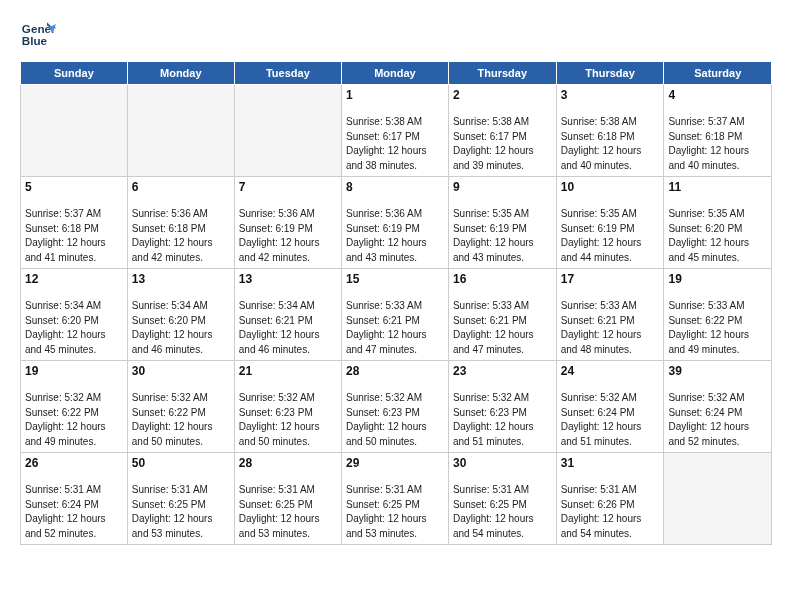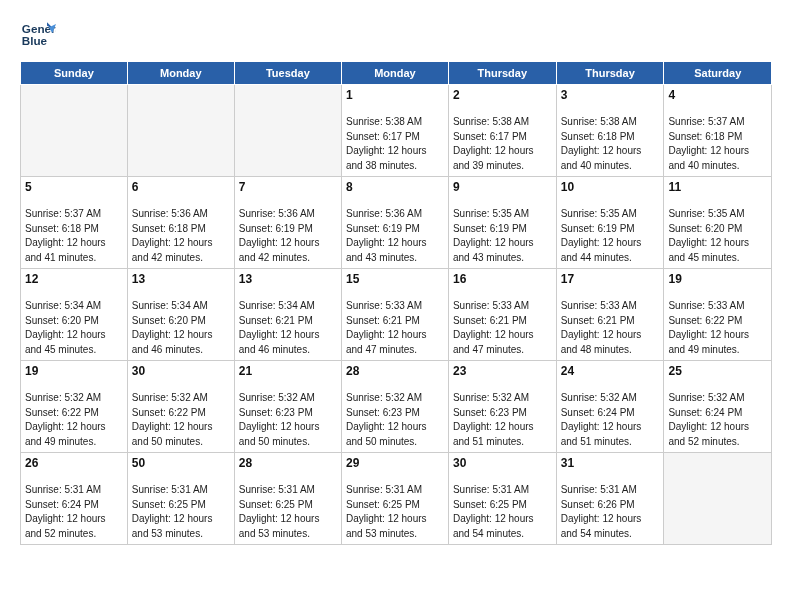--- a/index.html
+++ b/index.html
@@ -294,21 +294,21 @@
 and 51 minutes.</div>
           </td>
           <td>
             <span class="day-num">24</span>
             <div class="day-info" style="white-space: pre-line;">Sunrise: 5:32 AM
 Sunset: 6:24 PM
 Daylight: 12 hours
 and 51 minutes.</div>
           </td>
           <td>
-            <span class="day-num">25</span>
+            <span class="day-num">39</span>
             <div class="day-info" style="white-space: pre-line;">Sunrise: 5:32 AM
 Sunset: 6:24 PM
 Daylight: 12 hours
 and 52 minutes.</div>
           </td>
         </tr>
         <tr>
           <td>
             <span class="day-num">26</span>
             <div class="day-info" style="white-space: pre-line;">Sunrise: 5:31 AM

